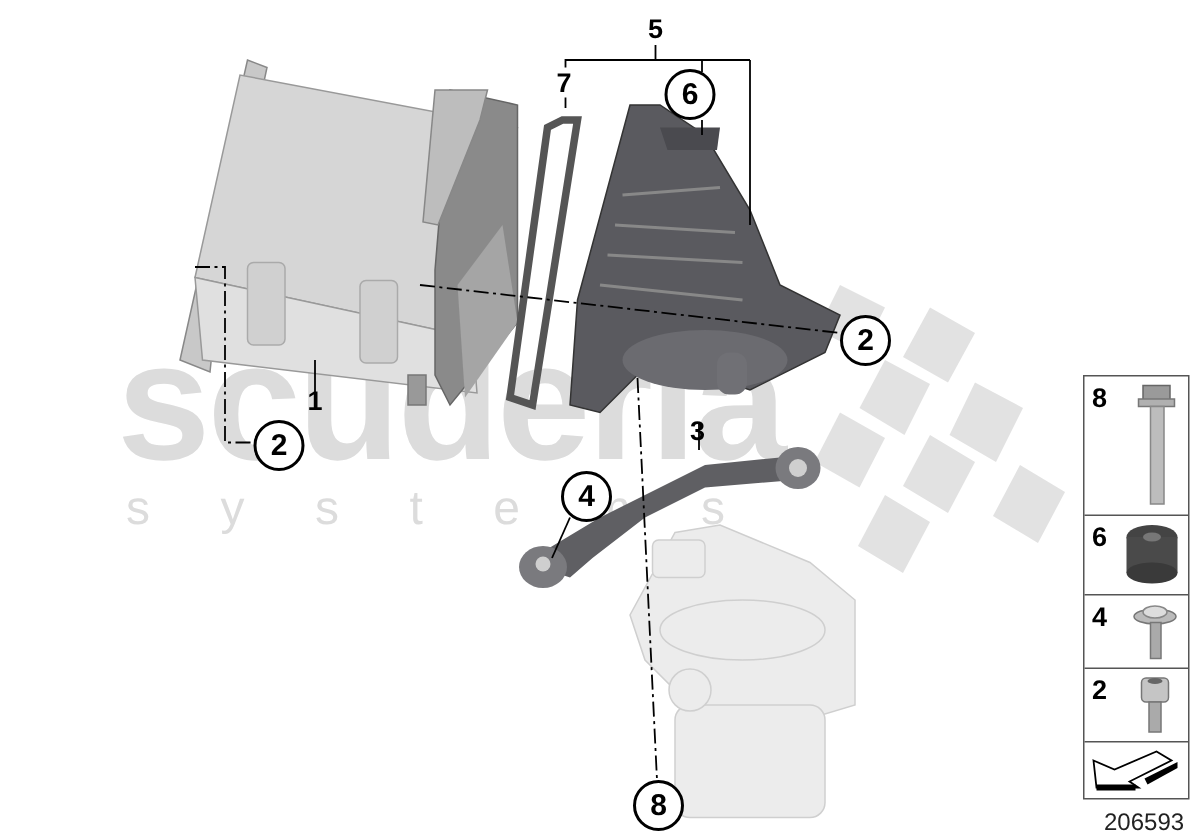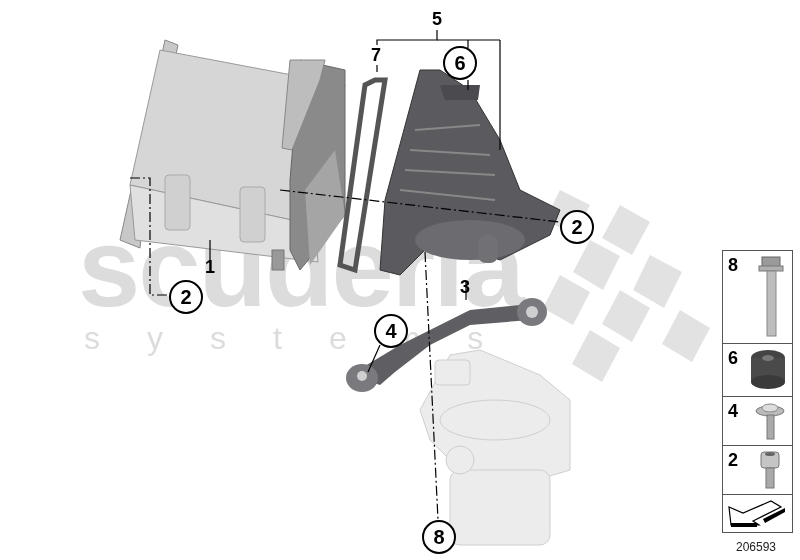--- a/index.html
+++ b/index.html
@@ -5,21 +5,21 @@
   html, body { margin:0; padding:0; background:#ffffff; }
   body { width:800px; height:560px; position:relative; overflow:hidden; font-family:"Liberation Sans", sans-serif; }
   .canvas { position:absolute; left:0; top:0; width:800px; height:560px; }
   .watermark-main { position:absolute; left:78px; top:212px; font-size:112px; font-weight:bold; color:#dcdcdc; letter-spacing:-2px; font-family:"Liberation Sans", sans-serif; line-height:1; }
   .watermark-sub { position:absolute; left:84px; top:322px; font-size:32px; color:#dcdcdc; letter-spacing:47px; font-family:"Liberation Sans", sans-serif; line-height:1; }
   .callout { position:absolute; width:34px; height:34px; border:2px solid #000; border-radius:50%; background:#fff; box-sizing:border-box; display:flex; align-items:center; justify-content:center; font-weight:bold; font-size:20px; color:#000; }
   .label { position:absolute; font-weight:bold; font-size:18px; color:#000; line-height:1; }
   .legend { position:absolute; left:722px; top:250px; width:71px; height:283px; border:1px solid #555; box-sizing:border-box; background:#fff; }
   .legend-cell { position:absolute; left:0; width:69px; border-bottom:1px solid #555; box-sizing:border-box; }
   .legend-num { position:absolute; left:5px; top:4px; font-weight:bold; font-size:18px; color:#000; }
-  .diagram-id { position:absolute; left:736px; top:540px; font-size:12px; color:#222; }
+  .diagram-id { position:absolute; left:736px; top:540px; font-size:16px; color:#222; }
 </style>
 </head>
 <body>
 
 <div class="canvas">
 
   <div class="watermark-main">scuderia</div>
   <div class="watermark-sub">systems</div>
 
   <svg class="canvas" viewBox="0 0 800 560">

